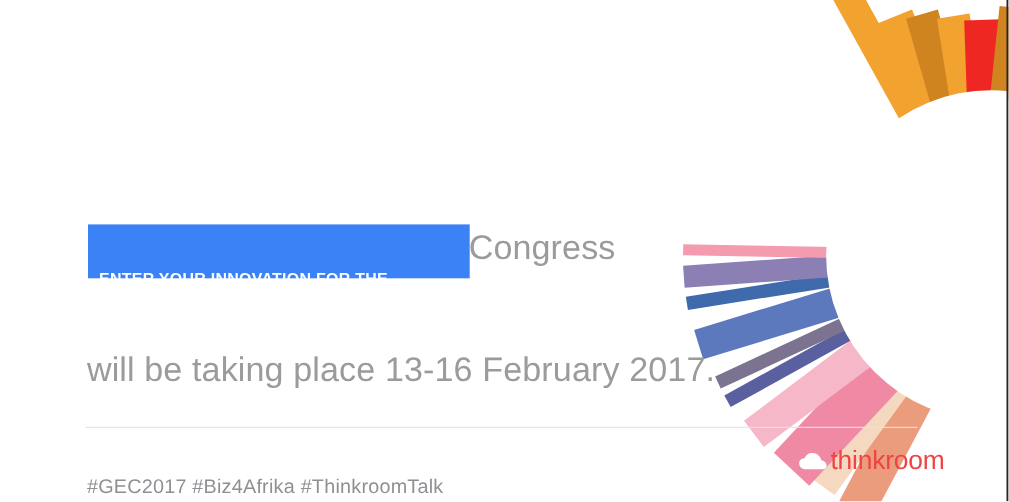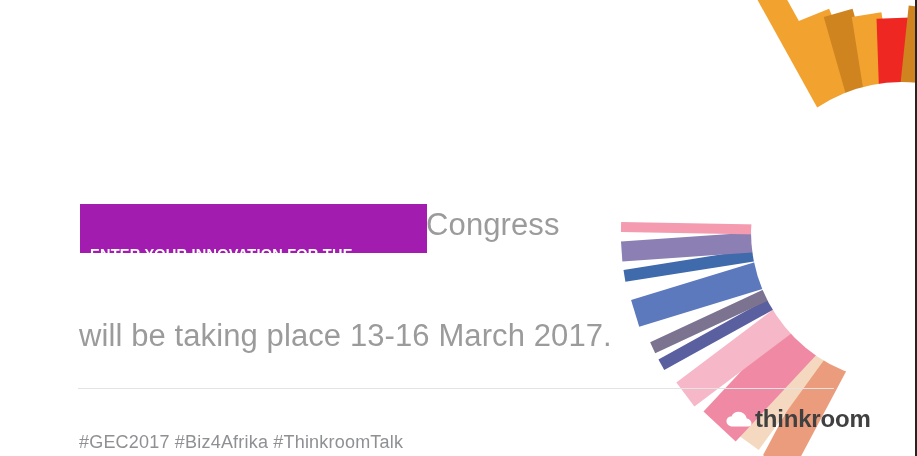--- a/index.html
+++ b/index.html
@@ -43,21 +43,21 @@
     letter-spacing: 0.1px;
     white-space: pre;
   }
   .headline .hl-line { display: block; }
   .cta-button {
     position: absolute;
     left: 80px;
     top: 204px;
     width: 347px;
     height: 49px;
-    background: #a21caf;
+    background: #3b82f6;
     border: none;
     padding: 0;
     box-sizing: border-box;
     cursor: pointer;
     text-align: left;
   }
   .cta-inner {
     position: absolute;
     left: 10px;
     top: 7px;
@@ -95,24 +95,24 @@
     align-items: center;
     height: 30px;
   }
   .brand-cloud {
     width: 26px;
     height: 17px;
     margin-right: 3px;
     display: block;
   }
   .brand-name {
-    color: #404040;
+    color: #ef4444;
     font-size: 24px;
     line-height: 24px;
-    font-weight: 700;
+    font-weight: 400;
     letter-spacing: -0.2px;
     white-space: pre;
   }
   .edge-right {
     position: absolute;
     right: 0;
     top: 0;
     width: 2px;
     height: 456px;
     background: #2b2320;
@@ -152,21 +152,21 @@
         <rect x="142" y="-10" width="138" height="20" fill="#8b7fb4" transform="translate(901,232) rotate(176)"></rect>
         <rect x="142" y="-5" width="138" height="10" fill="#f49bb0" transform="translate(901,232) rotate(181)"></rect>
       </g>
     <circle id="sunburst-core" cx="901" cy="232" r="150" fill="#ffffff"></circle>
   </svg>
 
   <div id="content-layer">
 
     <div class="headline">
       <span class="hl-line">Global Entrepreneurship Congress</span>
-      <span class="hl-line">will be taking place 13-16 March 2017.</span>
+      <span class="hl-line">will be taking place 13-16 February 2017.</span>
     </div>
 
     <a class="cta-button" href="#">
       <span class="cta-inner">
         <span class="cta-line">ENTER YOUR INNOVATION FOR THE</span>
         <span class="cta-line">DIGITAL PITCH COMPETITION HERE.</span>
       </span>
     </a>
 
     <div class="divider"></div>

